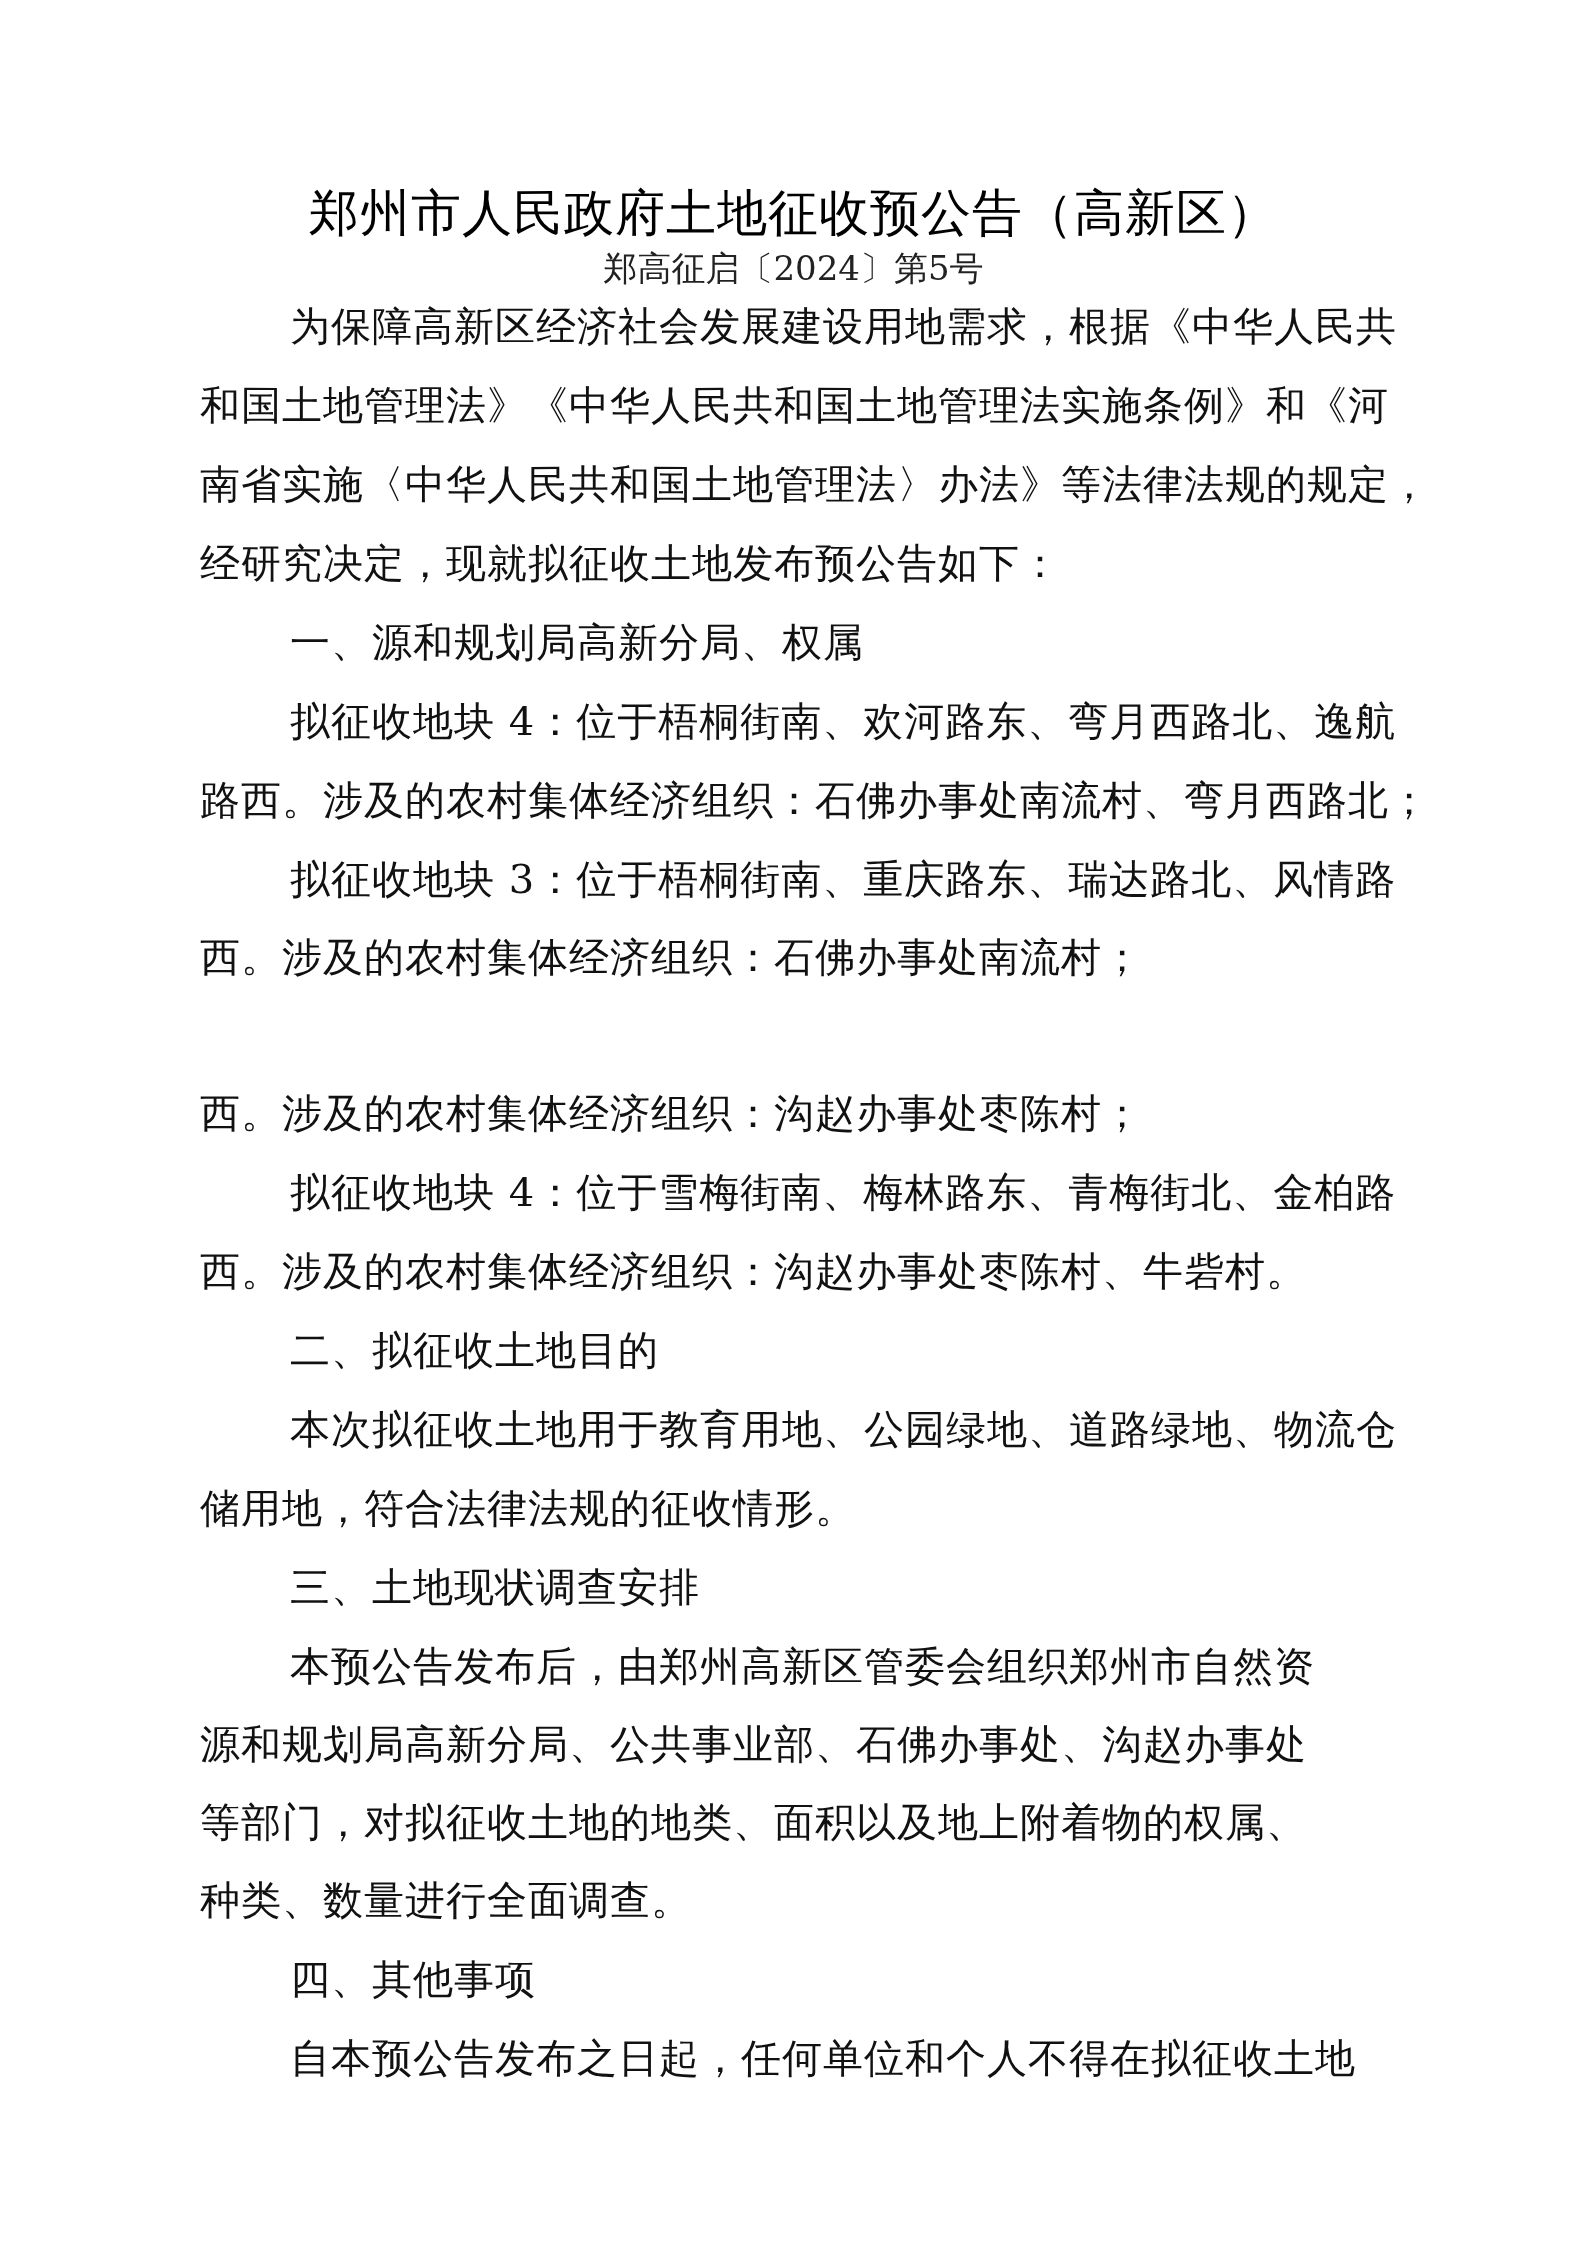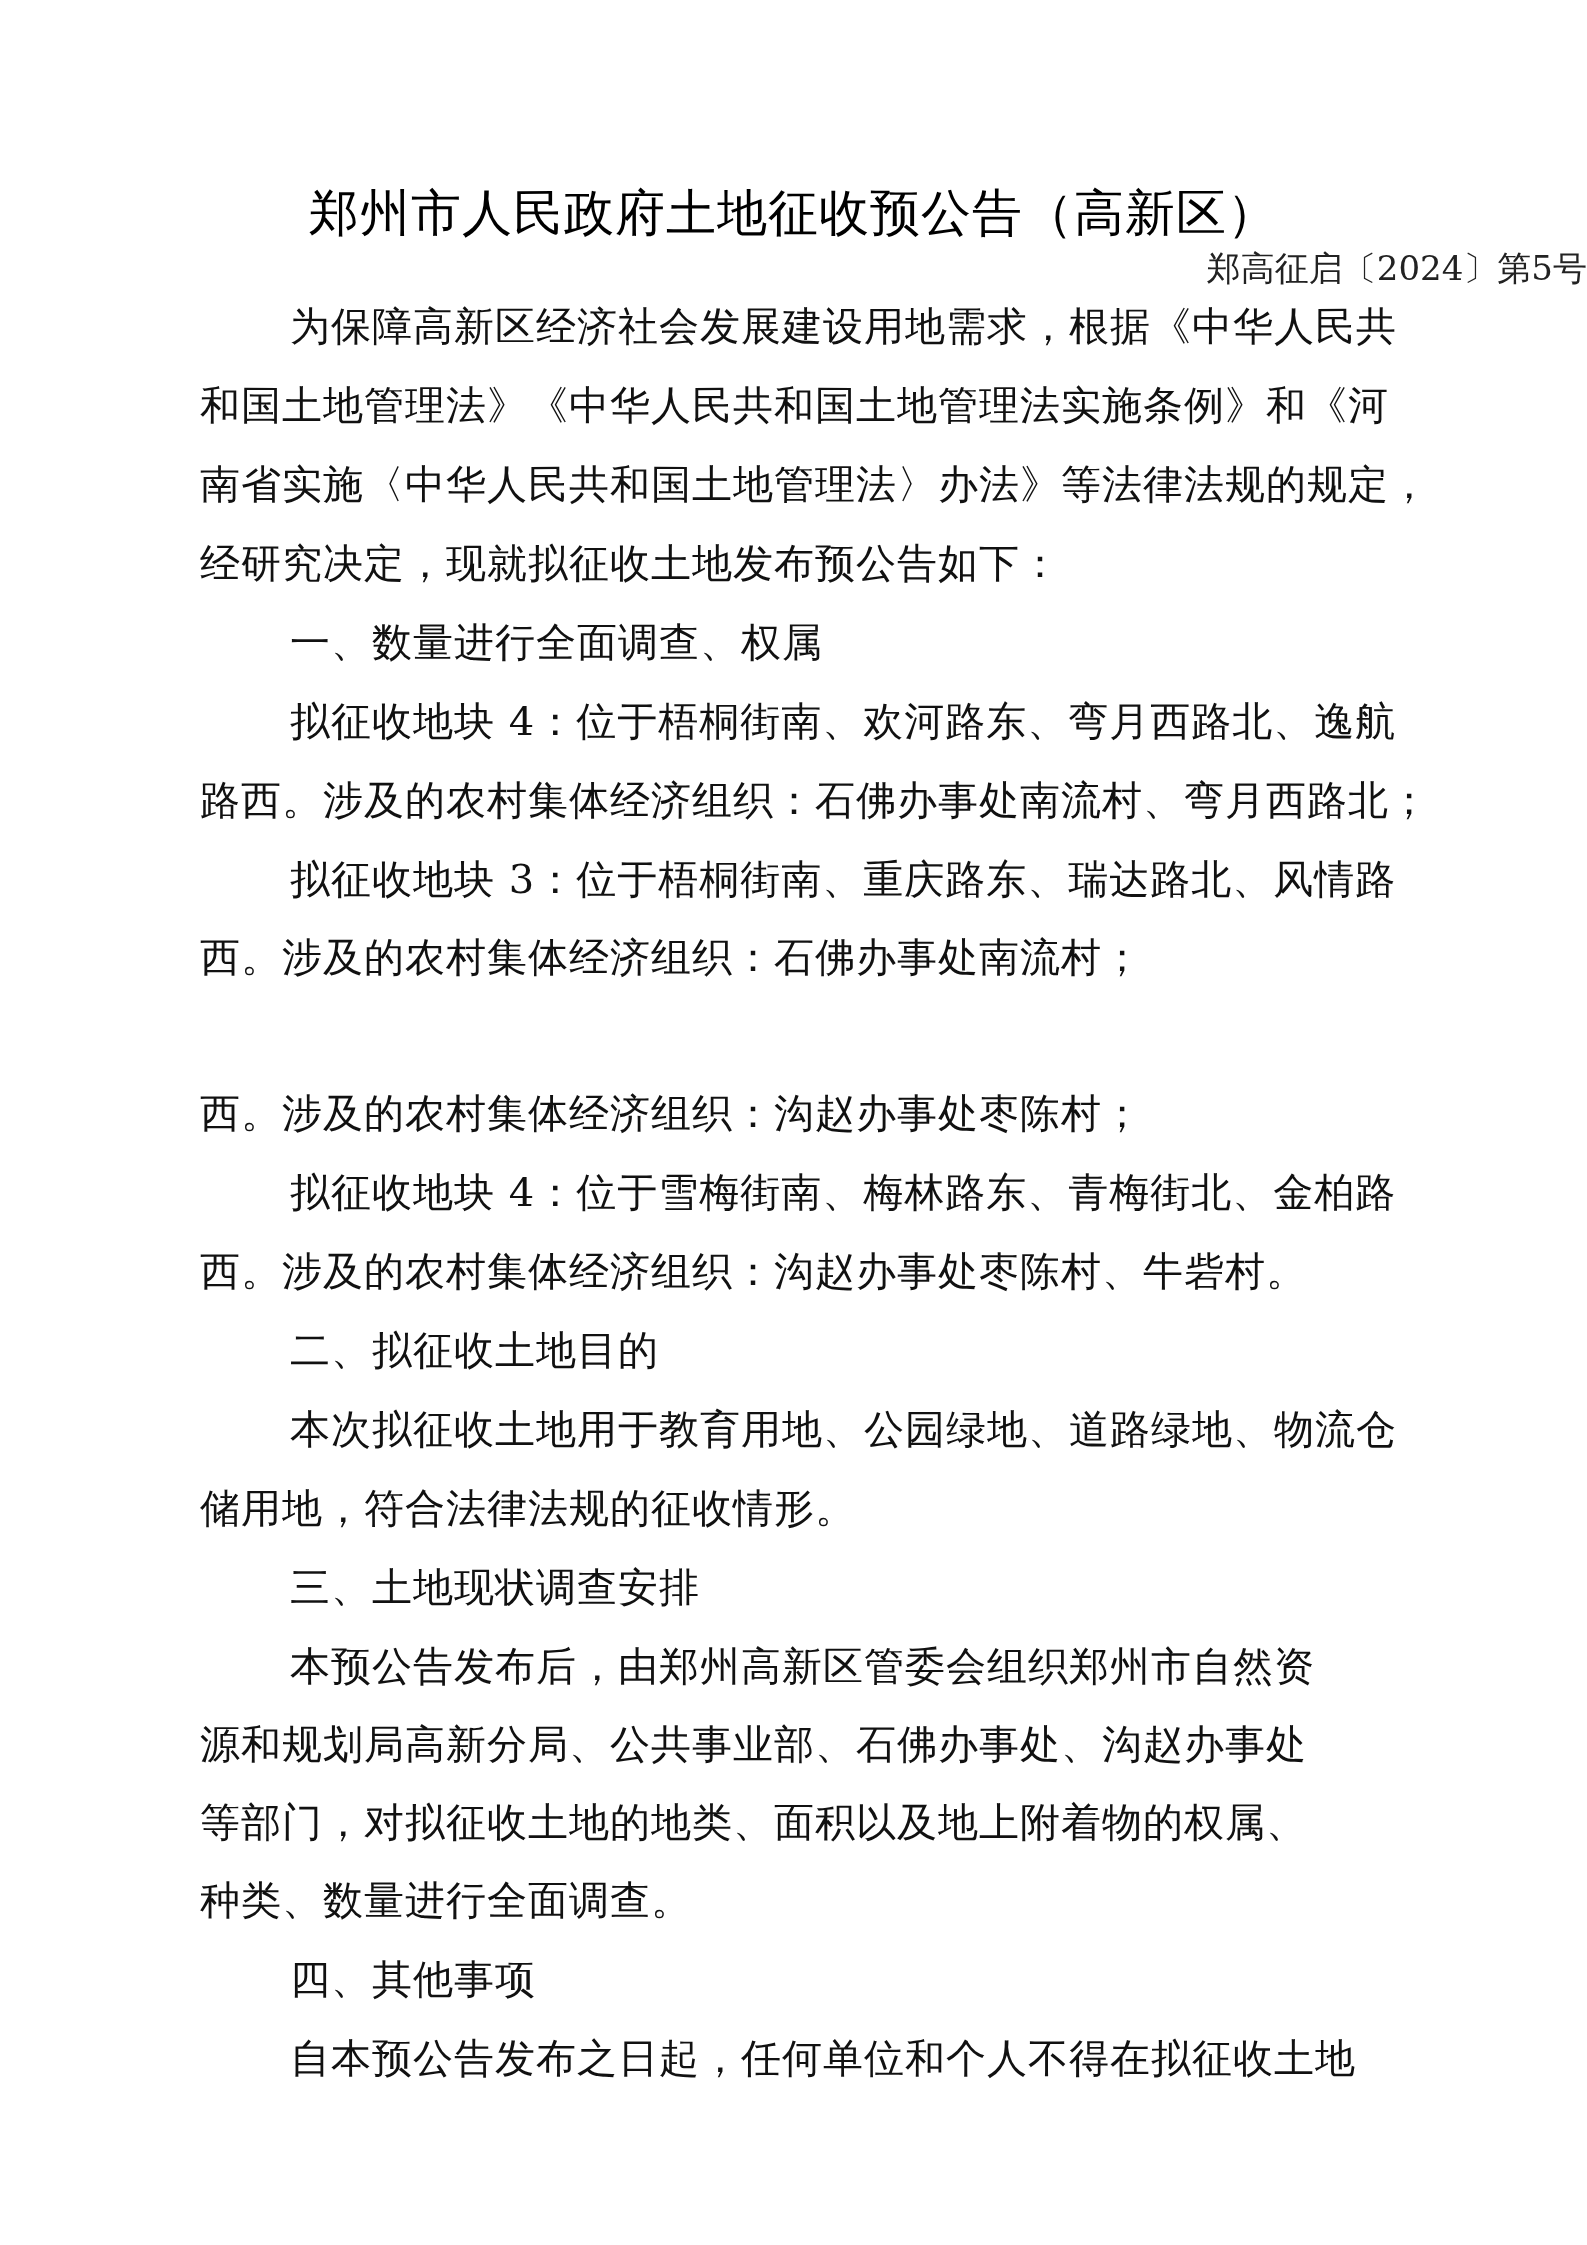--- a/index.html
+++ b/index.html
@@ -9,41 +9,41 @@
     color: #111111;
   }
   .page { position: absolute; left: 0; top: 0; width: 1587px; height: 2245px; background: #fff; }
   .title {
     position: absolute; left: 0; width: 1587px; top: 180px;
     text-align: center; font-family: "DejaVu Sans", "Liberation Sans", sans-serif;
     font-size: 50px; font-weight: normal; letter-spacing: 1px; color: #000;
   }
   .docnum {
     position: absolute; left: 0; width: 1587px; top: 246px;
-    text-align: right; font-size: 34px; color: #222;
+    text-align: center; font-size: 34px; color: #222;
   }
   .line {
     position: absolute; left: 200px; width: 1230px;
     font-size: 40px; line-height: 52px; white-space: nowrap; color: #111;
     letter-spacing: 1px;
   }
   .ind { left: 290px; width: 1150px; }
 </style>
 </head>
 <body>
 
 <div class="page">
   <div class="title">郑州市人民政府土地征收预公告（高新区）</div>
   <div class="docnum">郑高征启〔2024〕第5号</div>
 
   <div class="line ind" style="top:300px">为保障高新区经济社会发展建设用地需求，根据《中华人民共</div>
   <div class="line" style="top:379px">和国土地管理法》《中华人民共和国土地管理法实施条例》和《河</div>
   <div class="line" style="top:458px">南省实施〈中华人民共和国土地管理法〉办法》等法律法规的规定，</div>
   <div class="line" style="top:537px">经研究决定，现就拟征收土地发布预公告如下：</div>
-  <div class="line ind" style="top:616px">一、数量进行全面调查、权属</div>
+  <div class="line ind" style="top:616px">一、源和规划局高新分局、权属</div>
   <div class="line ind" style="top:695px">拟征收地块 4：位于梧桐街南、欢河路东、弯月西路北、逸航</div>
   <div class="line" style="top:774px">路西。涉及的农村集体经济组织：石佛办事处南流村、弯月西路北；</div>
   <div class="line ind" style="top:853px">拟征收地块 3：位于梧桐街南、重庆路东、瑞达路北、风情路</div>
   <div class="line" style="top:931px">西。涉及的农村集体经济组织：石佛办事处南流村；</div>
   <div class="line" style="top:1087px">西。涉及的农村集体经济组织：沟赵办事处枣陈村；</div>
   <div class="line ind" style="top:1166px">拟征收地块 4：位于雪梅街南、梅林路东、青梅街北、金柏路</div>
   <div class="line" style="top:1245px">西。涉及的农村集体经济组织：沟赵办事处枣陈村、牛砦村。</div>
   <div class="line ind" style="top:1324px">二、拟征收土地目的</div>
   <div class="line ind" style="top:1403px">本次拟征收土地用于教育用地、公园绿地、道路绿地、物流仓</div>
   <div class="line" style="top:1482px">储用地，符合法律法规的征收情形。</div>

